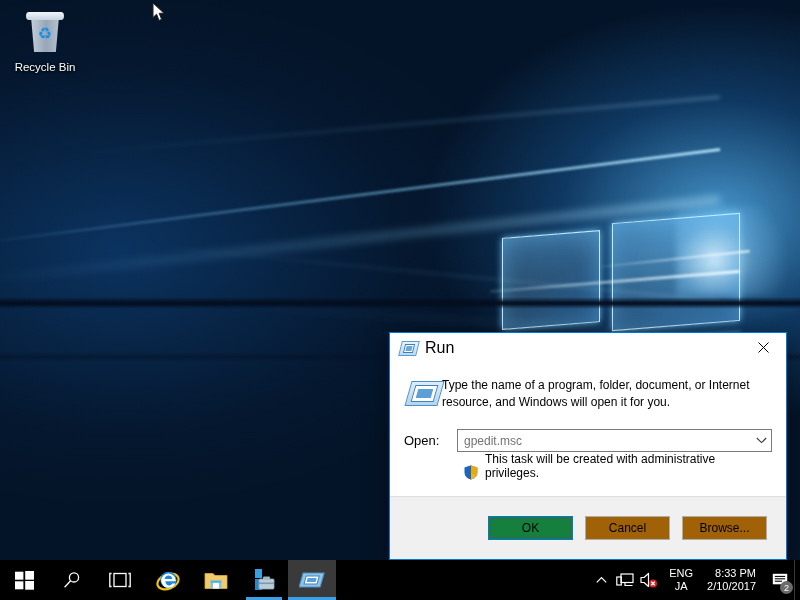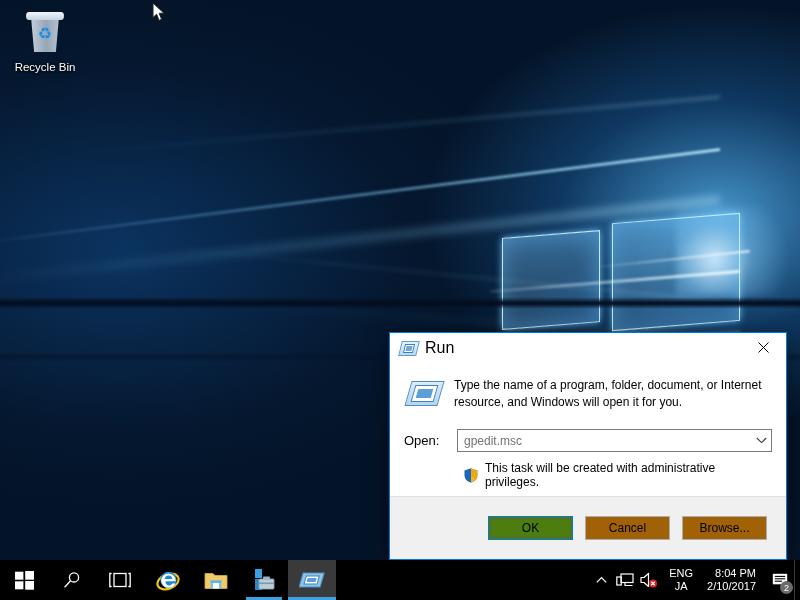--- a/index.html
+++ b/index.html
@@ -138,54 +138,54 @@
     position:absolute; left:6px; top:5px; right:6px; bottom:5px;
     background:#6aa9dc; transform:skewX(-14deg);
   }
   .dlg-title-text { font-size:16px; color:#000; }
   #close-button {
     position:absolute; right:0; top:0; width:45px; height:29px;
     display:flex; align-items:center; justify-content:center;
     cursor:default; background:transparent;
   }
   .dlg-body { padding:14px 14px 0 14px; position:relative; height:165px; }
-  .dlg-row1 { display:flex; gap:12px; }
+  .dlg-row1 { display:flex; }
   .big-ico { width:34px; height:30px; position:relative; flex:0 0 34px; margin-left:4px; margin-top:2px; }
   .bi-l1 { position:absolute; left:0; top:2px; width:33px; height:25px; border:1.5px solid #4a8fc7; background:linear-gradient(to bottom,#ddecf8,#b6d4ec); transform:skewX(-16deg); }
   .bi-l2 { position:absolute; left:5px; top:6px; width:23px; height:17px; border:1.5px solid #3f82bb; background:#ffffff; transform:skewX(-16deg); }
   .bi-l3 { position:absolute; left:9px; top:10px; width:15px; height:9px; background:#5c9fd6; transform:skewX(-16deg); }
   .dlg-desc { font-size:12px; line-height:16.5px; color:#000; max-width:320px; }
   .dlg-row2 { display:flex; align-items:center; margin-top:19px; }
   .open-label { font-size:13px; width:53px; flex:0 0 53px; }
   .combo {
     position:relative; flex:1; height:23px;
     border:1px solid #7a7a7a; background:#fff; display:flex; align-items:center;
   }
   .combo-val { padding-left:6px; font-size:12px; flex:1; color:#737373; }
   .combo-arrow {
     width:19px; height:21px; display:flex; align-items:center; justify-content:center;
     cursor:default;
   }
-  .dlg-row3 { display:flex; align-items:center; margin-top:9px; padding-left:60px; }
+  .dlg-row3 { display:flex; align-items:flex-end; padding-left:60px; }
   .shield { width:14px; height:15px; position:relative; margin-right:7px; flex:0 0 14px; }
   .uac-text { font-size:12px; }
   .dlg-footer {
     position:absolute; left:0; right:0; bottom:0; height:63px;
     background:#f0f0f0; border-top:1px solid #dfdfdf;
     display:flex; align-items:center; justify-content:flex-end;
     gap:12px; padding-right:19px;
   }
   .btn {
     width:85px; height:24px; font-size:12px;
     background:#a16207; border:1px solid #adadad; color:#000;
     display:flex; align-items:center; justify-content:center;
     cursor:default; font-family:"Liberation Sans", sans-serif;
   }
   .btn.default {
-    border:1px solid #0078d7; background:#4d7c0f;
+    border:1px solid #0078d7; background:#15803d;
     position:relative;
   }
   .btn.default::after {
     content:""; position:absolute; inset:1px;
     border:1px dotted #555;
   }
 
   
   #taskbar {
     position:absolute; left:0; bottom:0; width:800px; height:40px;
@@ -427,21 +427,21 @@
           <line x1="14.7" y1="9.8" x2="11.3" y2="13.2" stroke="#ffffff" stroke-width="1.3"></line>
         </svg>
       </div>
 
       <div class="lang">
         <span>ENG</span>
         <span>JA</span>
       </div>
 
       <div class="clock">
-        <span>8:04 PM</span>
+        <span>8:33 PM</span>
         <span>2/10/2017</span>
       </div>
 
       <div class="notif">
         <svg width="16" height="14" viewBox="0 0 16 14">
           <rect x="0.8" y="0.8" width="14.4" height="10.5" fill="#ffffff"></rect>
           <line x1="2.8" y1="3.4" x2="13.2" y2="3.4" stroke="#000" stroke-width="1.1"></line>
           <line x1="2.8" y1="5.8" x2="13.2" y2="5.8" stroke="#000" stroke-width="1.1"></line>
           <line x1="2.8" y1="8.2" x2="10" y2="8.2" stroke="#000" stroke-width="1.1"></line>
         </svg>

